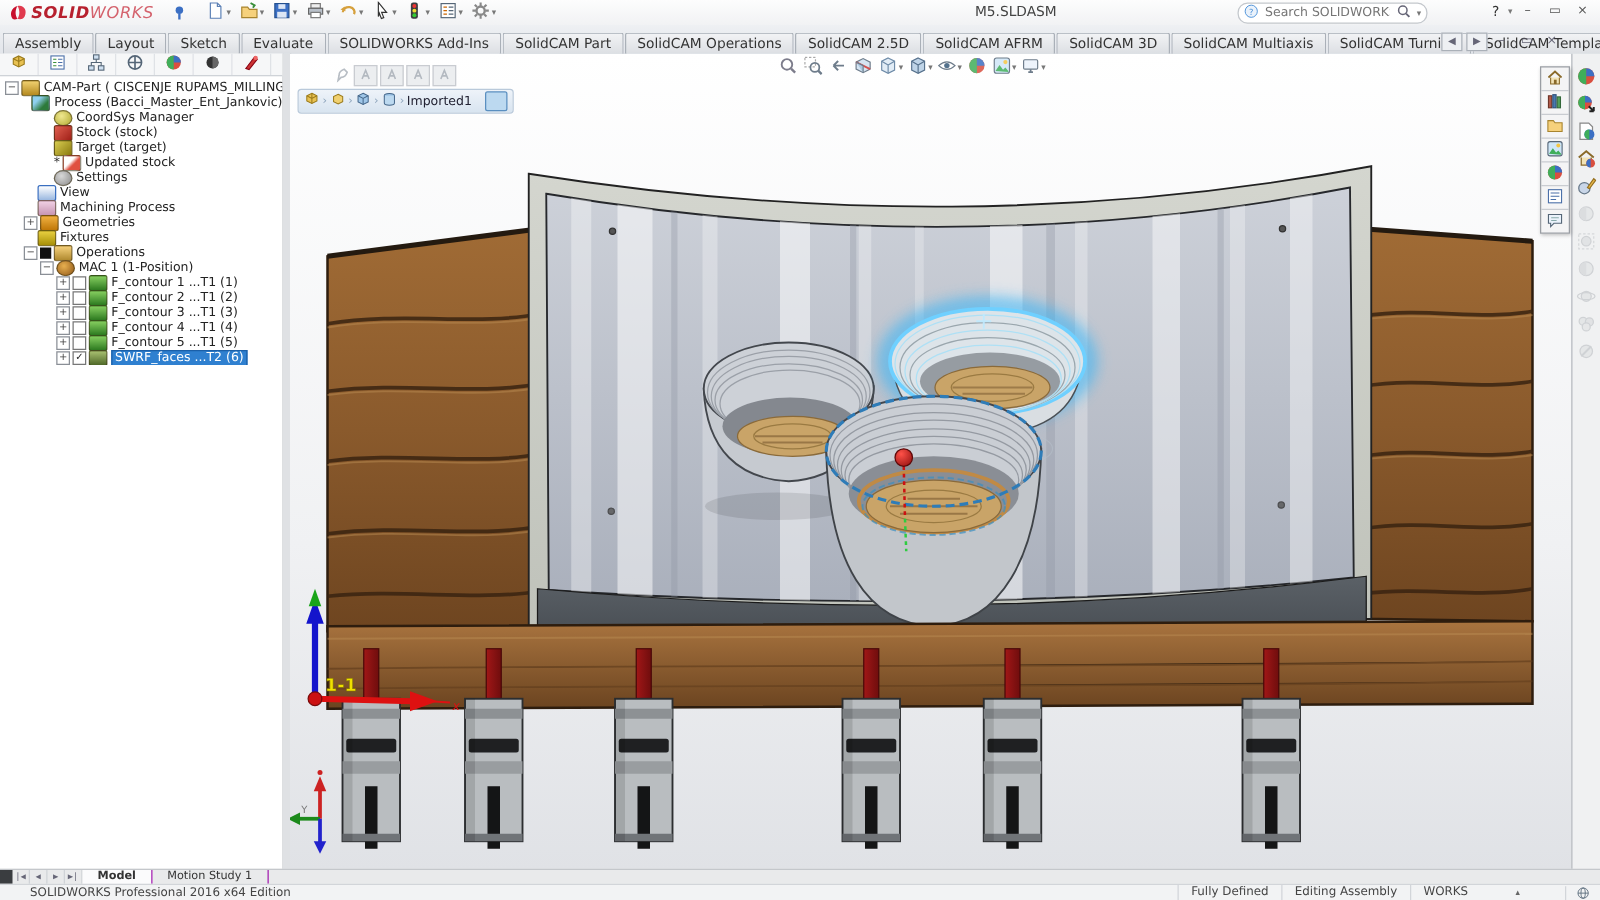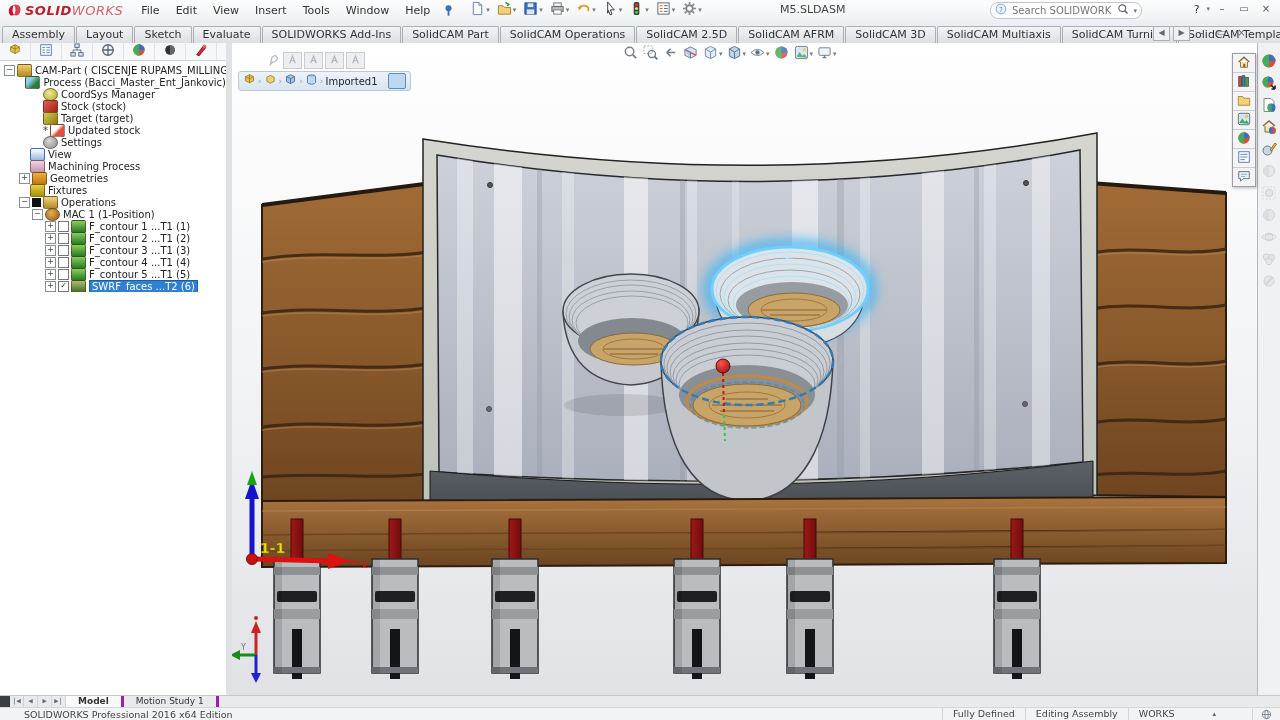--- a/index.html
+++ b/index.html
@@ -98,21 +98,21 @@
                  box-shadow:1px 1px 3px rgba(0,0,0,.25);display:flex;flex-direction:column;}
   .tp-cell{width:22px;height:18px;display:flex;align-items:center;justify-content:center;border-bottom:1px solid #c9ccd1;}
   .tp-cell:last-child{border-bottom:none;}
   .tp-cell svg{width:14px;height:14px;}
   
   #doctabs{position:absolute;left:0;bottom:12px;width:1280px;height:12px;background:#e9eaeb;border-top:1px solid #c4c7cb;
            display:flex;align-items:stretch;font-size:9px;}
   #doctabs .corner{width:10px;background:#3a3d40;}
   .navb{width:13px;border-right:1px solid #d0d3d7;color:#667;text-align:center;line-height:11px;font-size:7px;
         font-family:"DejaVu Sans Mono",monospace;}
-  .dtab{padding:0 12px;line-height:11px;border-right:3px solid #a21caf;color:#333;}
+  .dtab{padding:0 12px;line-height:11px;border-right:1px solid #a21caf;color:#333;}
   .dtab.active{background:#fbfbfc;font-weight:bold;}
   #statusbar{position:absolute;left:0;bottom:0;width:1280px;height:12px;background:#f2f3f4;border-top:1px solid #d2d5d9;
              display:flex;align-items:center;font-size:9.5px;color:#444;}
   #status-left{padding-left:4px;margin-left:20px;}
   #status-right{margin-left:auto;display:flex;align-items:center;height:100%;gap:28px;}
   .sb-item{padding:0 10px;border-left:1px solid #d2d5d9;line-height:11px;}
   .sb-caret{font-size:7px;color:#666;padding-right:8px;}
   #sb-globe{padding:0 8px;border-left:1px solid #d2d5d9;display:flex;align-items:center;}
   #sb-globe svg{width:11px;height:11px;}
 </style>
@@ -122,30 +122,20 @@
 <div id="app">
 
   <div id="menubar">
     <div id="logo">
       <svg width="16" height="16" viewBox="0 0 16 16">
         <path d="M4 13C1.5 9 3 4 8 2.7 6 6 6 10 8 13c-1.6.8-3 .8-4 0z" fill="#c8102e"></path>
         <path d="M8 2.7c5-1.2 8 3.3 5.8 8.3-1 2-3 3-5.8 2C10 10 10 6 8 2.7z" fill="#e03a4e"></path>
       </svg>
       <span class="brand"><b>SOLID</b><span>WORKS</span></span>
     </div>
-    <div style="display:flex">
-
-    <div class="menu-item">File</div>
-        <div class="menu-item">Edit</div>
-        <div class="menu-item">View</div>
-        <div class="menu-item">Insert</div>
-        <div class="menu-item">Tools</div>
-        <div class="menu-item">Window</div>
-        <div class="menu-item">Help</div>
-      </div>
     <span class="tb-btn">
         <svg viewBox="0 0 16 16" width="13" height="13">
           <circle cx="8" cy="5.5" r="3.2" fill="#3b6fc4"></circle>
           <path d="M8 8.5v5" stroke="#3b6fc4" stroke-width="2"></path>
         </svg>
       </span>
     <div class="tb">
 
         <span class="tb-btn">
           <span><svg viewBox="0 0 16 16" width="15" height="15">

